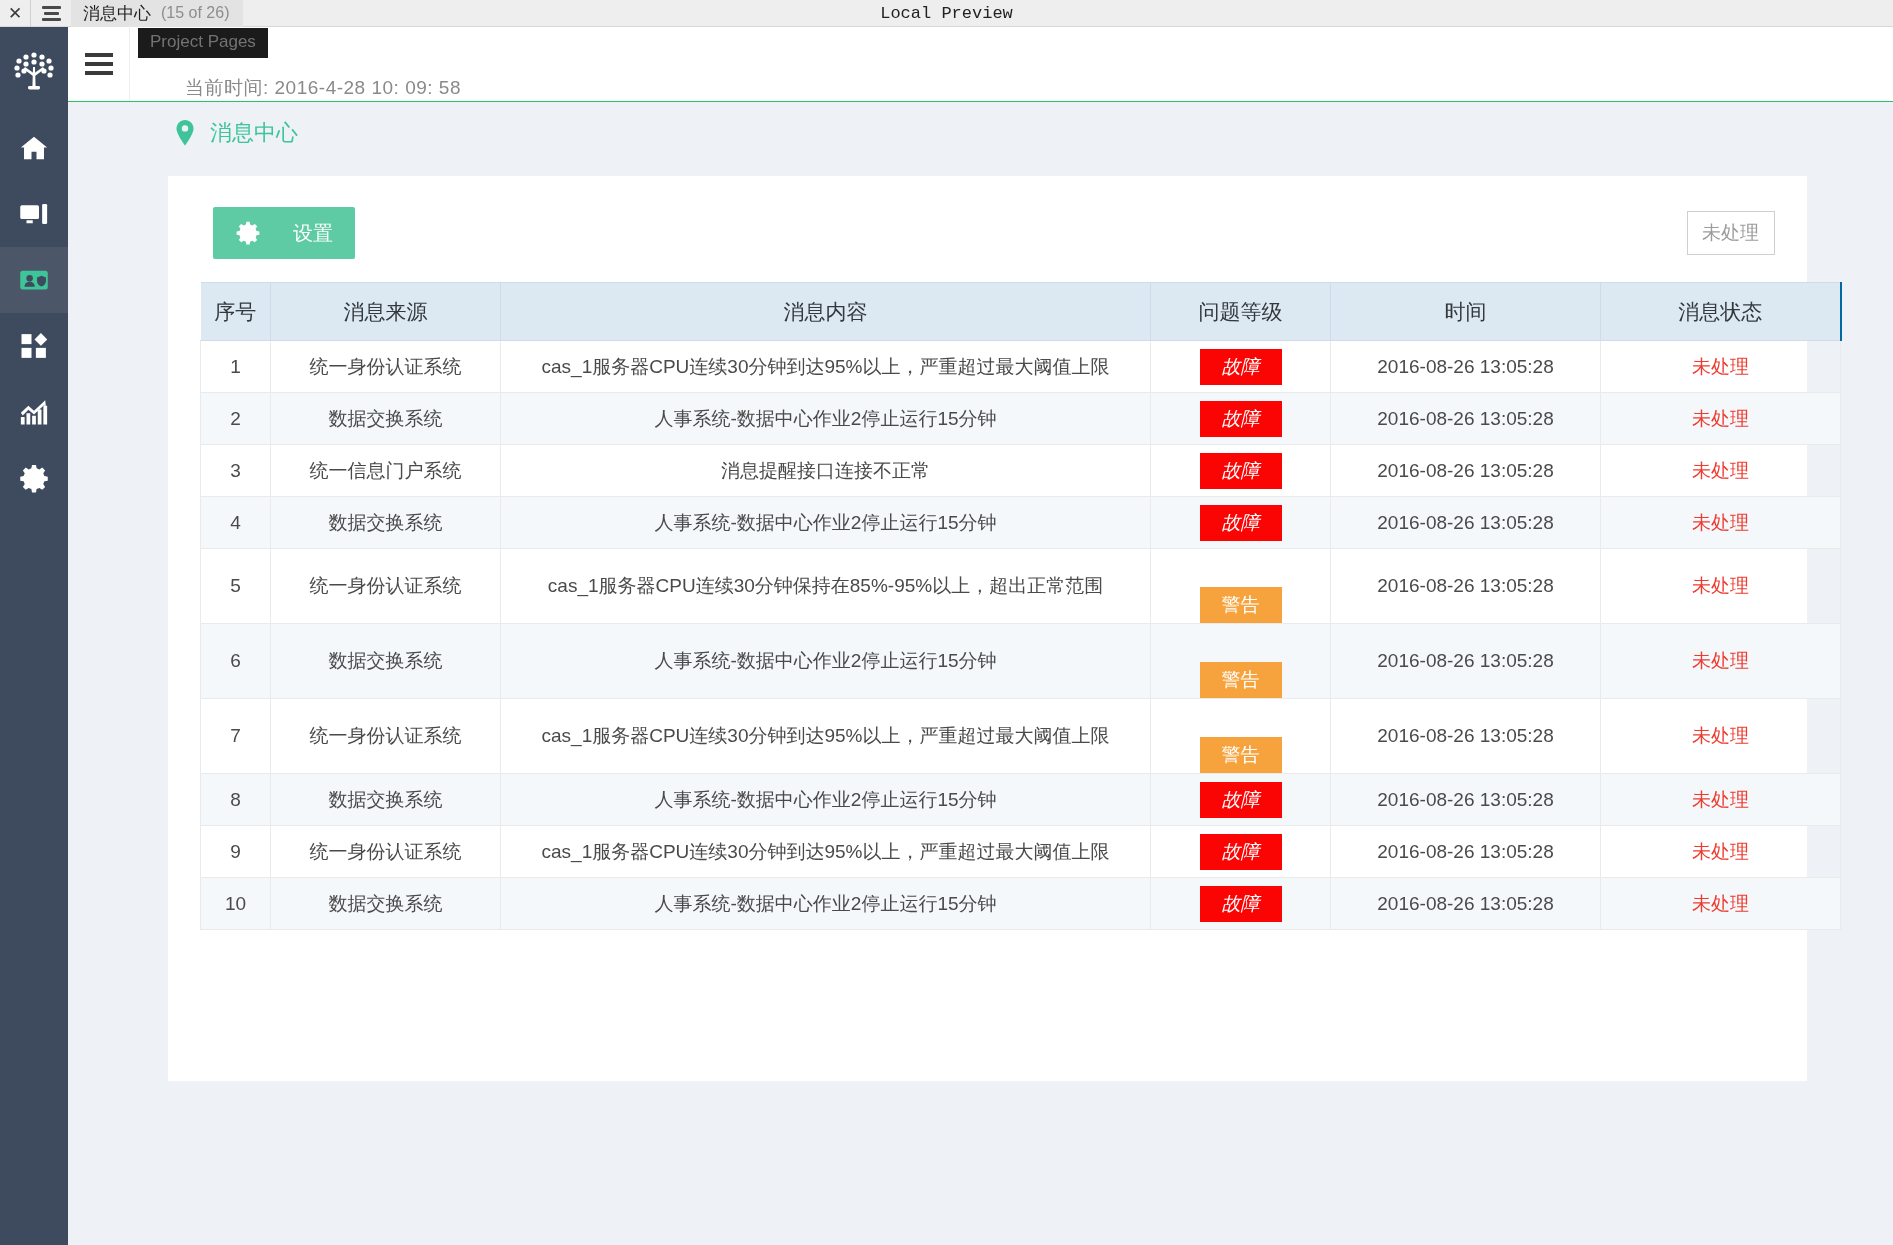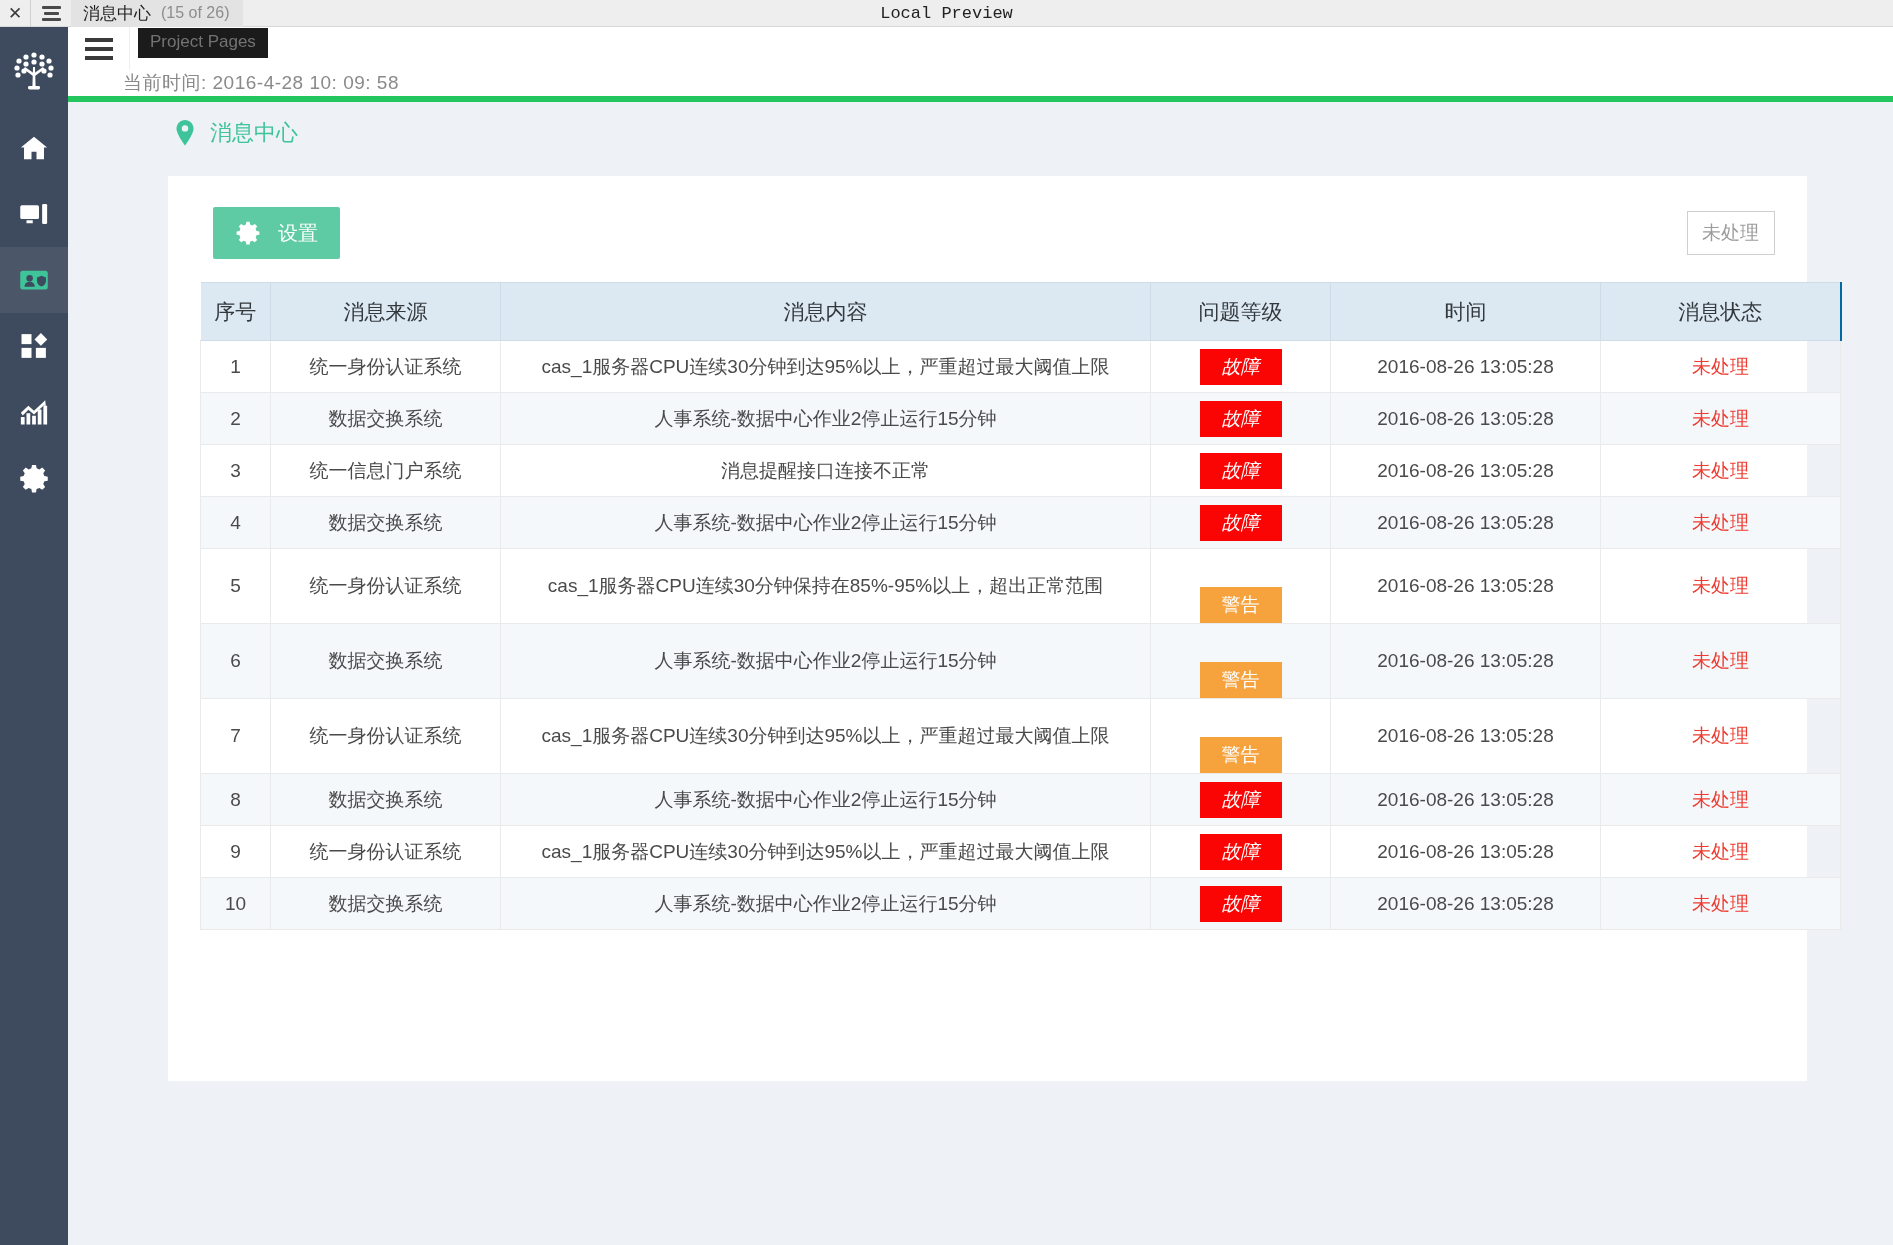--- a/index.html
+++ b/index.html
@@ -70,23 +70,22 @@
   
   .main {
     position: absolute; left: 68px; top: 27px;
     width: 1825px; height: 1218px;
     background: #eef2f7;
   }
 
   
   .topbar {
     height: 75px; background: #ffffff; position: relative;
-    display: flex; align-items: flex-start;
-    border-bottom: 6px solid #22c55e;
-    flex-direction: column;
+    display: flex; align-items: flex-end;
+    border-bottom: 1px solid #22c55e;
   }
   .burger {
     width: 62px; height: 75px; display: flex; flex-direction: column;
     justify-content: center; align-items: center; gap: 5px; cursor: pointer;
     border-right: 1px solid #efefef;
   }
   .burger i { display: block; width: 28px; height: 4px; background: #3a3a3a; }
   .clock { margin-left: 55px; font-size: 19px; color: #8a8a8a; letter-spacing: .5px; }
   .topbar-right {
     position: absolute; right: 30px; top: 0; height: 75px;
@@ -121,21 +120,21 @@
     padding: 28px 0 0 0;
     position: relative;
   }
   .card-toolbar {
     display: flex; align-items: center; justify-content: space-between;
     padding: 0 32px 0 45px; height: 58px;
   }
   .btn-setting {
     background: #5ecba5; color: #fff; border: none;
     height: 52px; min-width: 126px; padding: 9px 22px;
-    display: flex; align-items: center; gap: 17px;
+    display: flex; align-items: center; gap: 32px;
     font-size: 20px; cursor: pointer; border-radius: 2px;
   }
   .select-box {
     border: 1px solid #cfcfcf; background: #fff; height: 44px;
     min-width: 88px; padding: 0 14px;
     display: flex; align-items: center;
     font-size: 19px; color: #9b9b9b; cursor: pointer;
   }
 
   

